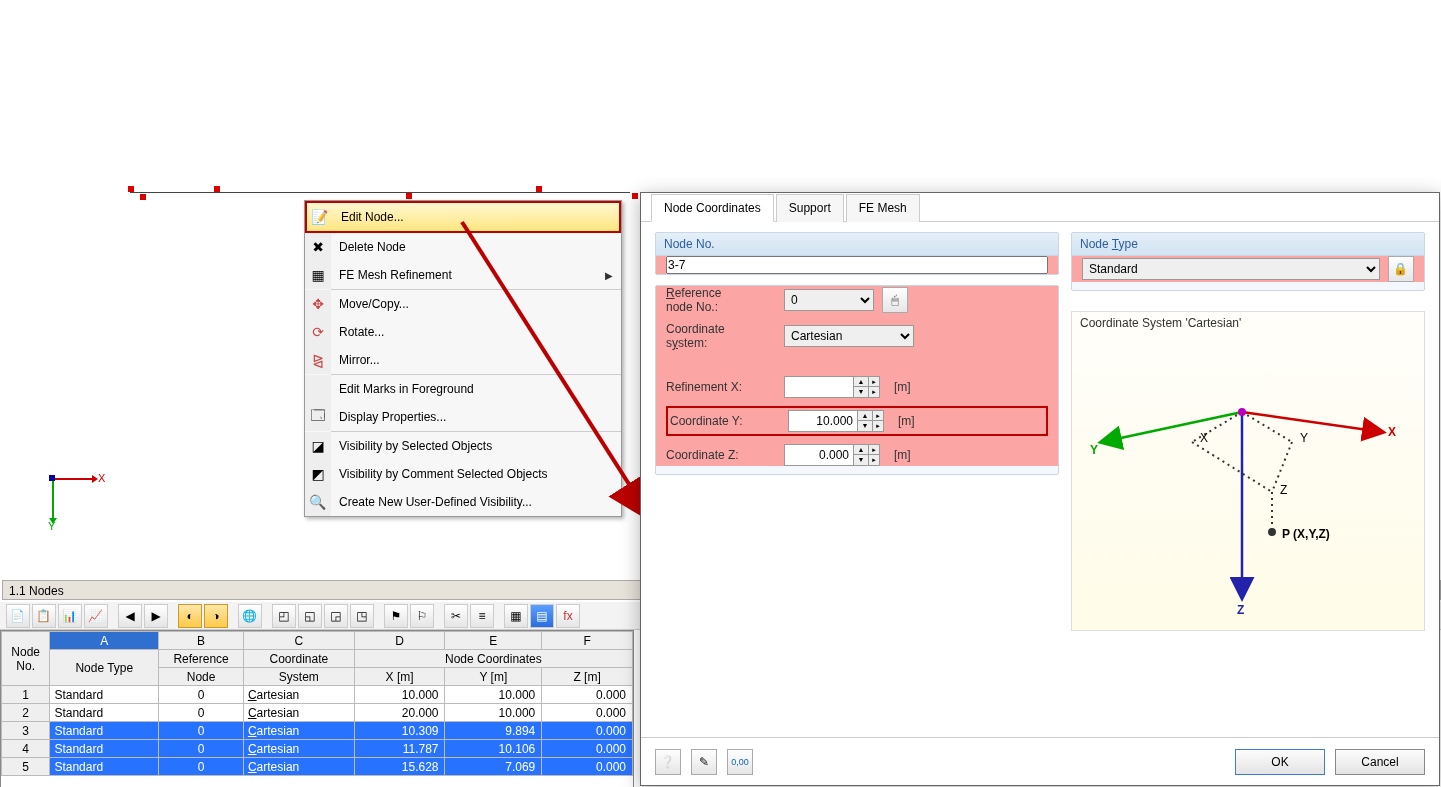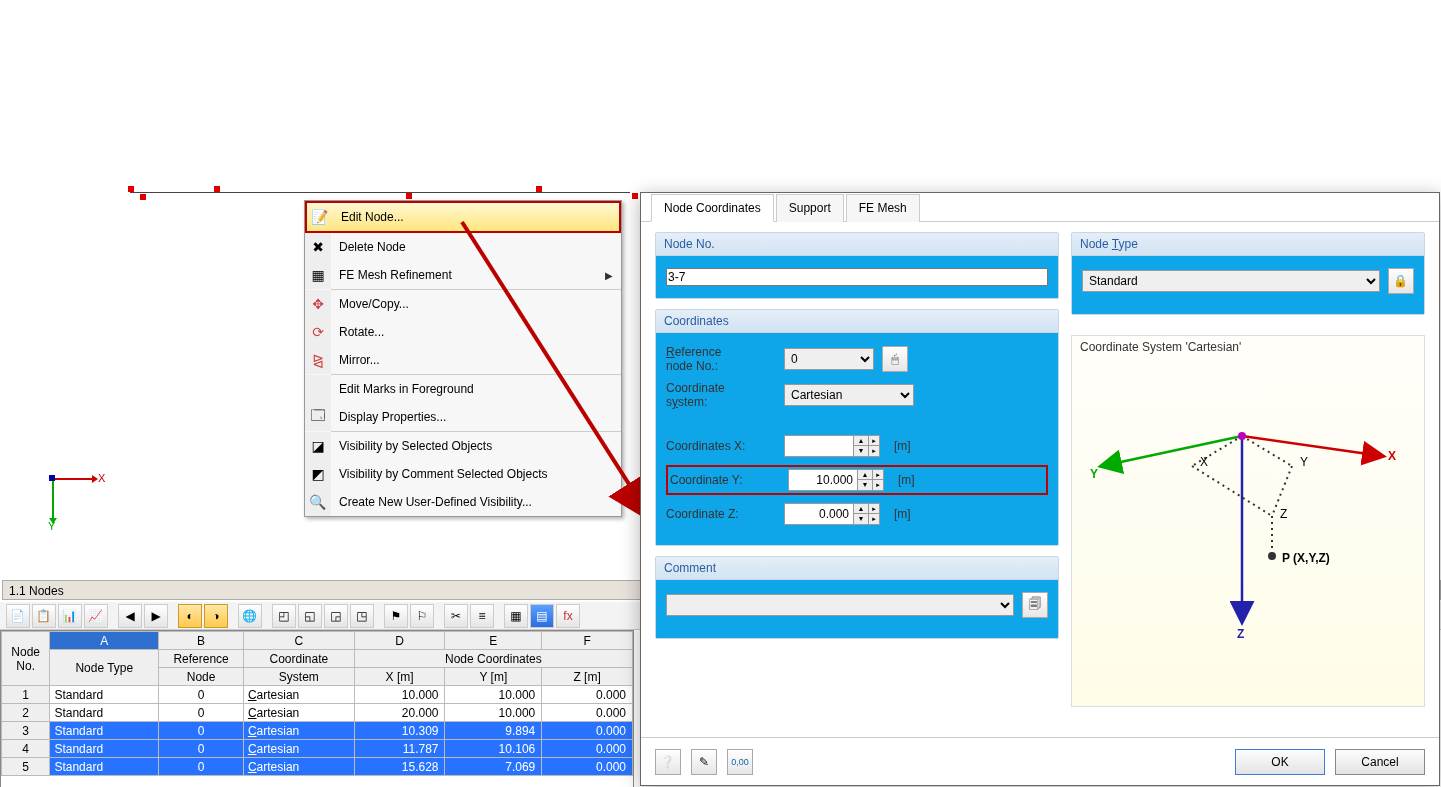--- a/index.html
+++ b/index.html
@@ -59,21 +59,21 @@
 .dlg-titlebar .title { flex: 1; font-size: 13px; }
 .dlg-close { width: 24px; height: 24px; display: flex; align-items: center; justify-content: center; font-size: 16px; cursor: pointer; }
 .dlg-tabs { display: flex; border-bottom: 1px solid #ccc; padding-left: 10px; }
 .dlg-tab { padding: 6px 12px; border: 1px solid #ccc; border-bottom: none; margin-right: 2px; background: #f6f6f6; cursor: pointer; position: relative; top: 1px; }
 .dlg-tab.active { background: #fff; border-bottom: 1px solid #fff; }
 .dlg-body { padding: 10px 14px; display: flex; gap: 12px; }
 .dlg-col-left { width: 404px; }
 .dlg-col-right { flex: 1; }
 .group { border: 1px solid #c9d6e4; background: #f4f8fc; border-radius: 2px; margin-bottom: 10px; }
 .group-header { background: linear-gradient(#e4eef8,#d2e3f2); padding: 4px 8px; color: #2a5da0; font-size: 12px; border-bottom: 1px solid #c9d6e4; }
-.group-body { padding: 12px 10px; background: #0ea5e9; }
+.group-body { padding: 0 10px; background: #fca5a5; }
 .field-row { display: flex; align-items: center; margin-bottom: 8px; gap: 8px; }
 .field-row label { width: 110px; color: #333; }
 .field-row input[type=text] { border: 1px solid #999; padding: 2px 4px; height: 22px; }
 .field-row select { border: 1px solid #999; padding: 2px; height: 22px; }
 .spin { display: inline-flex; align-items: center; }
 .spin input { width: 70px; height: 22px; text-align: right; border: 1px solid #999; padding-right: 2px; }
 .spin .spin-btns { display: flex; flex-direction: column; border: 1px solid #999; border-left: none; }
 .spin .spin-btns span { width: 14px; height: 10px; font-size: 7px; text-align: center; line-height: 10px; background: #eee; border-bottom: 1px solid #999; }
 .spin .spin-btns span:last-child { border-bottom: none; }
 .spin .aux { display: flex; flex-direction: column; border: 1px solid #999; border-left: none; }
@@ -81,21 +81,21 @@
 .spin .aux span:last-child { border-bottom: none; }
 .unit { margin-left: 6px; color: #333; }
 .coord-row.hl { border: 2px solid #b00; padding: 2px; }
 .icon-btn { width: 26px; height: 26px; border: 1px solid #aaa; background: linear-gradient(#fefefe,#e6e6e6); display: inline-flex; align-items: center; justify-content: center; }
 .dlg-bottom { position: absolute; left: 0; right: 0; bottom: 0; height: 48px; border-top: 1px solid #ccc; display: flex; align-items: center; padding: 0 14px; gap: 10px; }
 .dlg-bottom .spacer { flex: 1; }
 .dlg-btn { width: 90px; height: 26px; border: 1px solid #888; background: linear-gradient(#fdfdfd,#e3e3e3); cursor: pointer; }
 .dlg-btn.primary { border: 1px solid #3b7dd8; }
 
 
-.cs-preview { width: 100%; height: 372px; background: linear-gradient(#fffefa,#fffce8); border: 1px solid #ddd; position: relative; margin-top: 20px; }
+.cs-preview { width: 100%; height: 320px; background: linear-gradient(#fffefa,#fffce8); border: 1px solid #ddd; position: relative; margin-top: 20px; }
 .cs-title { position: absolute; left: 8px; top: 4px; font-size: 12px; color: #333; }
 .cs-svg { position: absolute; left: 10px; top: 30px; }
 
 </style>
 </head>
 <body>
 
 <div class="viewport">
   <div class="node-line" style="left:130px; top:192px; width:500px;"></div>
   <div class="node-marker" style="left:128px; top:186px;"></div>
@@ -291,34 +291,33 @@
   <div class="dlg-body">
     <div class="dlg-col-left">
       <div class="group">
         <div class="group-header"><span>Node No.</span></div>
         <div class="group-body">
           <input type="text" style="width: 100%;" value="3-7">
         </div>
       </div>
 
       <div class="group">
-        <div class="group-header">Coordinates</div>
         <div class="group-body">
           <div class="field-row">
             <label><span style="text-decoration:underline">R</span>eference<br>node No.:</label>
             <select style="width:90px"><option>0</option></select>
             <span class="icon-btn">🖱</span>
           </div>
           <div class="field-row">
             <label>Coordinate<br>s<u>y</u>stem:</label>
             <select style="width:130px"><option>Cartesian</option></select>
           </div>
           <div style="height:18px"></div>
           <div class="field-row">
-            <label>Coordinates X:</label>
+            <label>Refinement X:</label>
             <span class="spin">
               <input type="text" value="" style="">
               <span class="spin-btns">
                   <span>▲</span>
                   <span>▼</span>
                 </span>
               <span class="aux">
                   <span>▸</span>
                   <span>▸</span>
                 </span>
@@ -351,29 +350,20 @@
               <span class="aux">
                   <span>▸</span>
                   <span>▸</span>
                 </span>
             </span>
             <span class="unit">[m]</span>
           </div>
         </div>
       </div>
 
-      <div class="group">
-        <div class="group-header">Comment</div>
-        <div class="group-body">
-          <div class="field-row">
-            <select style="flex:1"><option></option></select>
-            <span class="icon-btn">🗐</span>
-          </div>
-        </div>
-      </div>
     </div>
 
     <div class="dlg-col-right">
       <div class="group">
         <div class="group-header">Node <u>T</u>ype</div>
         <div class="group-body">
           <div class="field-row">
             <select style="flex:1"><option>Standard</option></select>
             <span class="icon-btn">🔒</span>
           </div>

